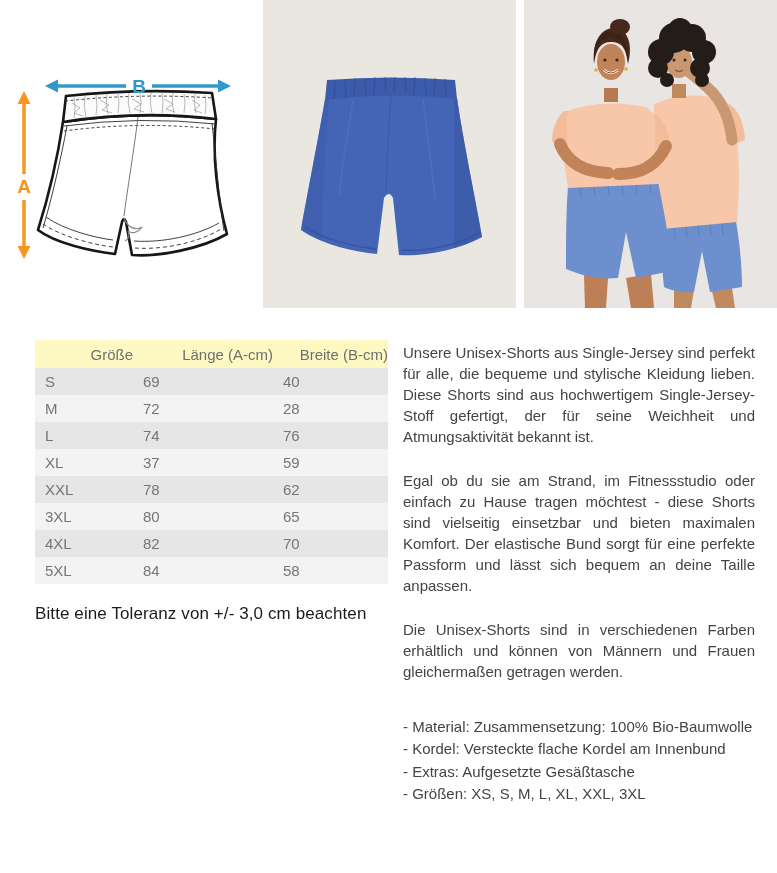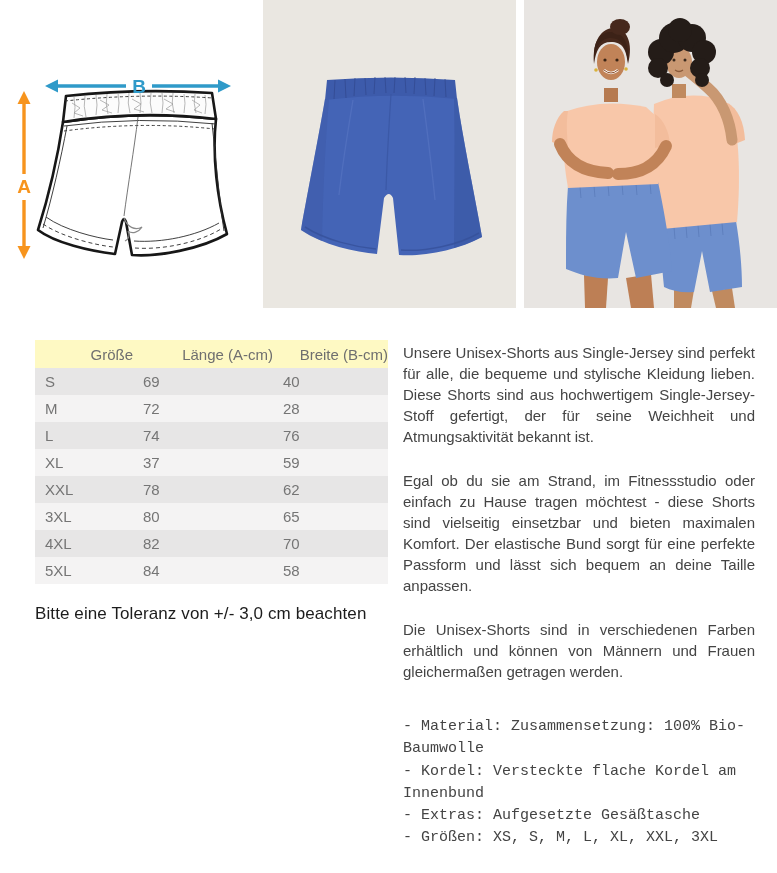--- a/index.html
+++ b/index.html
@@ -36,21 +36,21 @@
   }
 
   
   #description{
     position:absolute;left:403px;top:334px;width:352px;
     font-size:15px;line-height:21px;color:#444444;
   }
   #description p{
     margin:8px 0 23px 0;text-align:justify;hyphens:auto;-webkit-hyphens:auto;
   }
-  #feature-list{margin-top:34px;font-family:Liberation Mono, monospace;}
+  #feature-list{margin-top:34px;}
   #feature-list .feature{line-height:22.3px;text-align:left;}
 </style>
 </head>
 <body>
 
 <div class="panel" id="diagram-panel">
   <svg width="263" height="311" viewBox="0 0 263 311">
 
     <g stroke="#171717" fill="#ffffff" stroke-width="2.6" stroke-linejoin="round">
       <path d="M63,122 C58,155 48,198 38,230 C55,243 90,251 115,254 L122,222 Q124,216 126,222 L132,255 C158,257 201,249 227,234 C217,198 212,155 216,119 Q139,110 63,122 Z"></path>

